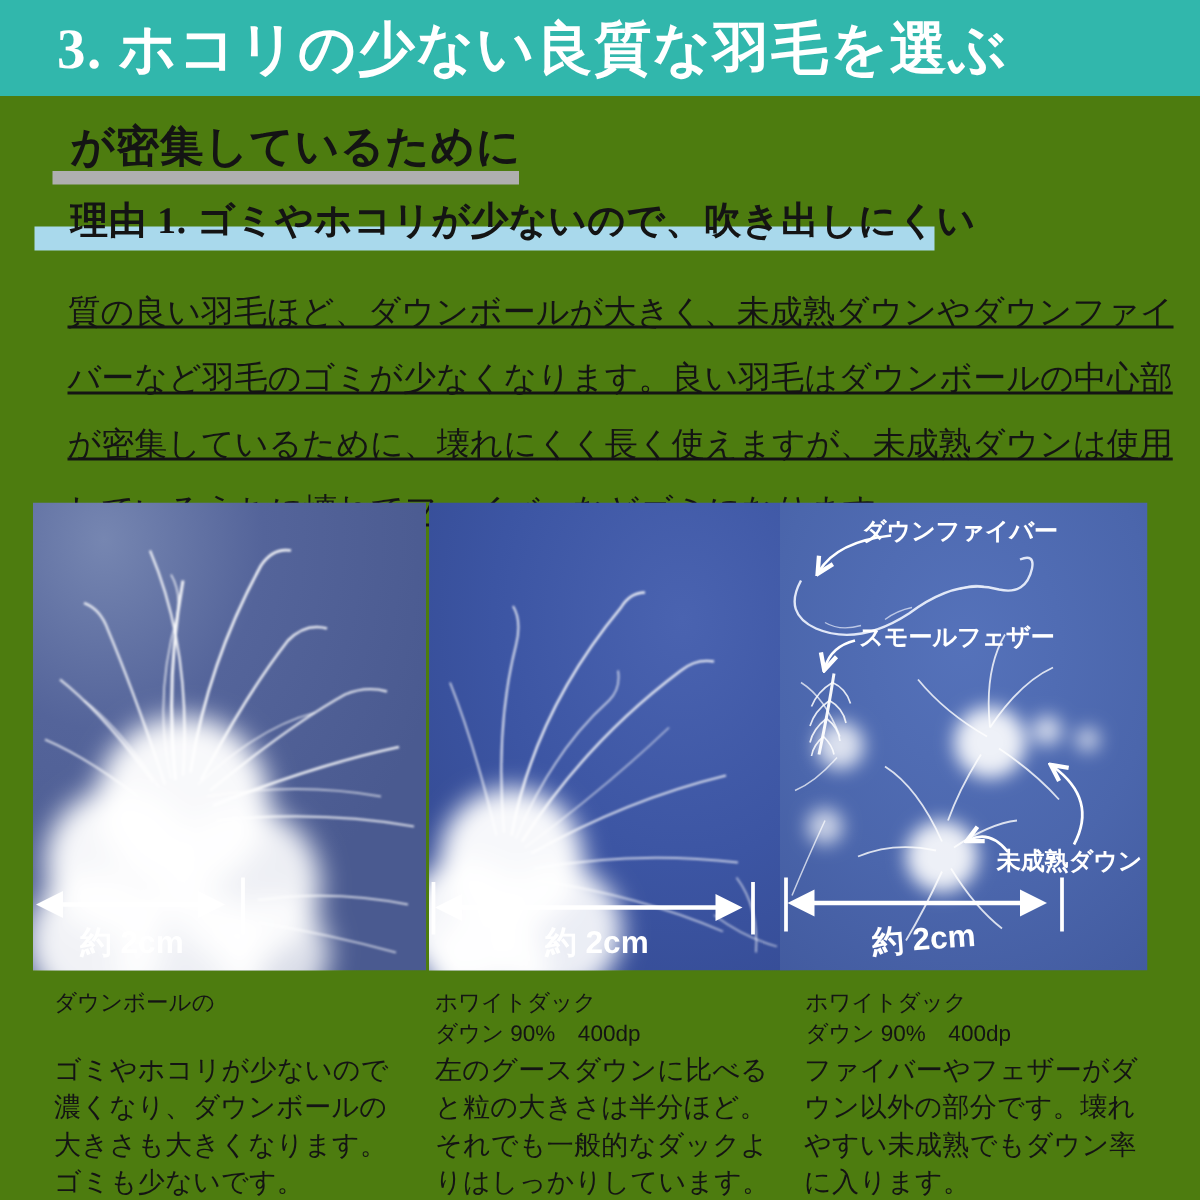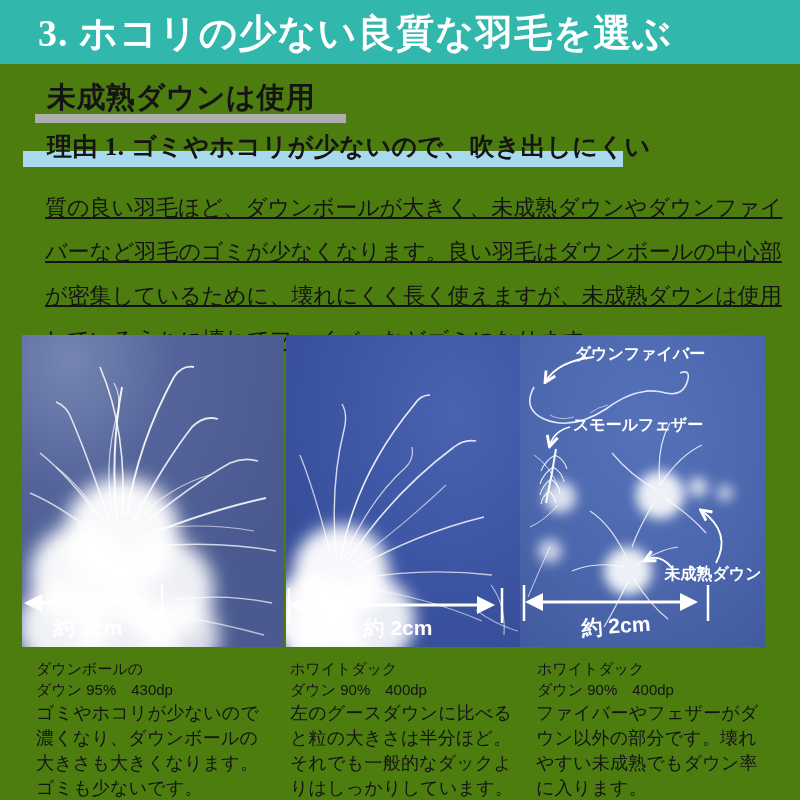--- a/index.html
+++ b/index.html
@@ -72,21 +72,21 @@
 </style>
 </head>
 <body>
 
 <div class="canvas">
 
   <div class="title-band">
     <h1 class="title serif">3. ホコリの少ない良質な羽毛を選ぶ</h1>
   </div>
 
-  <div class="section-heading serif">未成熟ダウンは使用</div>
+  <div class="section-heading serif">が密集しているために</div>
   <div class="heading-underline"></div>
 
   <div class="reason-highlight"></div>
   <div class="reason-text serif">理由 1. ゴミやホコリが少ないので、吹き出しにくい</div>
 
   <div class="intro-paragraph">質の良い羽毛ほど、ダウンボールが大きく、未成熟ダウンやダウンファイ
 バーなど羽毛のゴミが少なくなります。良い羽毛はダウンボールの中心部
 が密集しているために、壊れにくく長く使えますが、未成熟ダウンは使用
 しているうちに壊れてファイバーなどゴミになります。</div>
 
@@ -253,21 +253,20 @@
         <polygon points="5,267 23,258 23,276" fill="#fff"></polygon>
         <polygon points="178,267 160,258 160,276" fill="#fff"></polygon>
         <line x1="188" y1="250" x2="188" y2="286" stroke="#fff" stroke-width="2.5"></line>
         <text class="photo-label" x="96" y="298" font-size="21" text-anchor="middle" transform="rotate(-4 96 292)">約 2cm</text>
       </g>
     </svg>
   </div>
 
   <div class="caption cap-1">
     <div class="cap-name">ダウンボールの</div>
-    <div class="cap-spec">ダウン 95%　430dp</div>
   </div>
   <div class="caption cap-2">
     <div class="cap-name">ホワイトダック</div>
     <div class="cap-spec">ダウン 90%　400dp</div>
   </div>
   <div class="caption cap-3">
     <div class="cap-name">ホワイトダック</div>
     <div class="cap-spec">ダウン 90%　400dp</div>
   </div>
 

